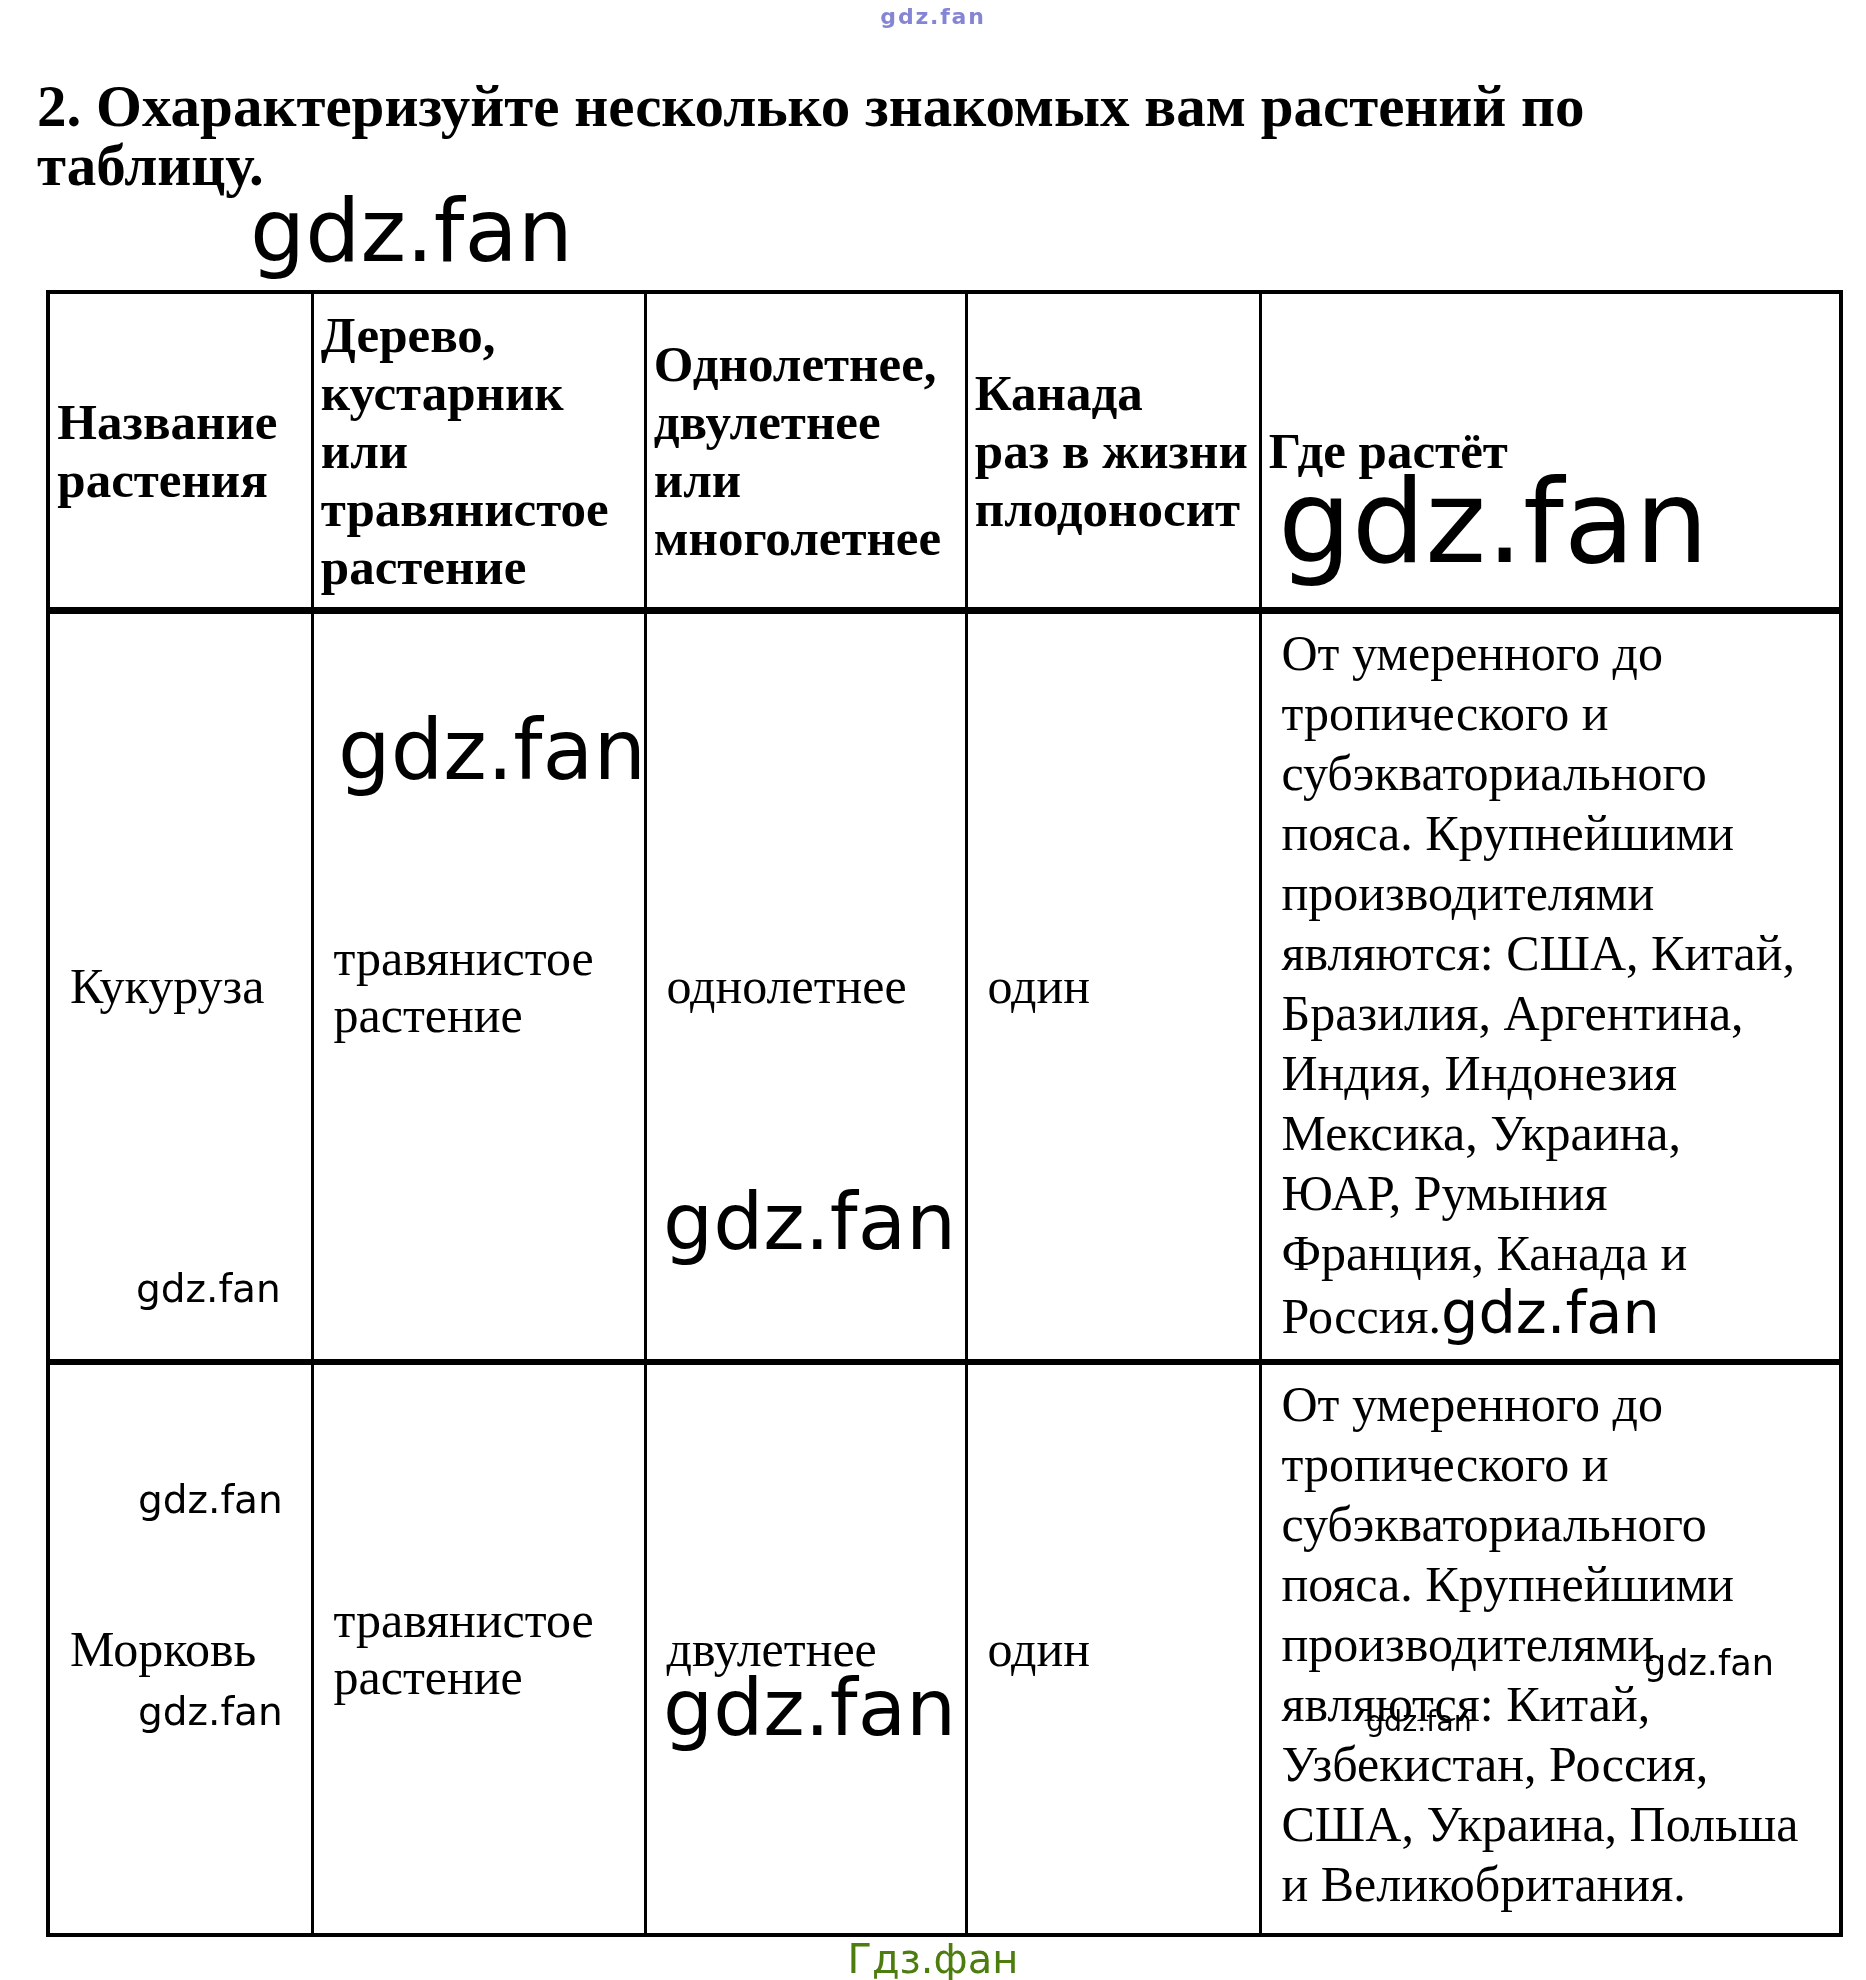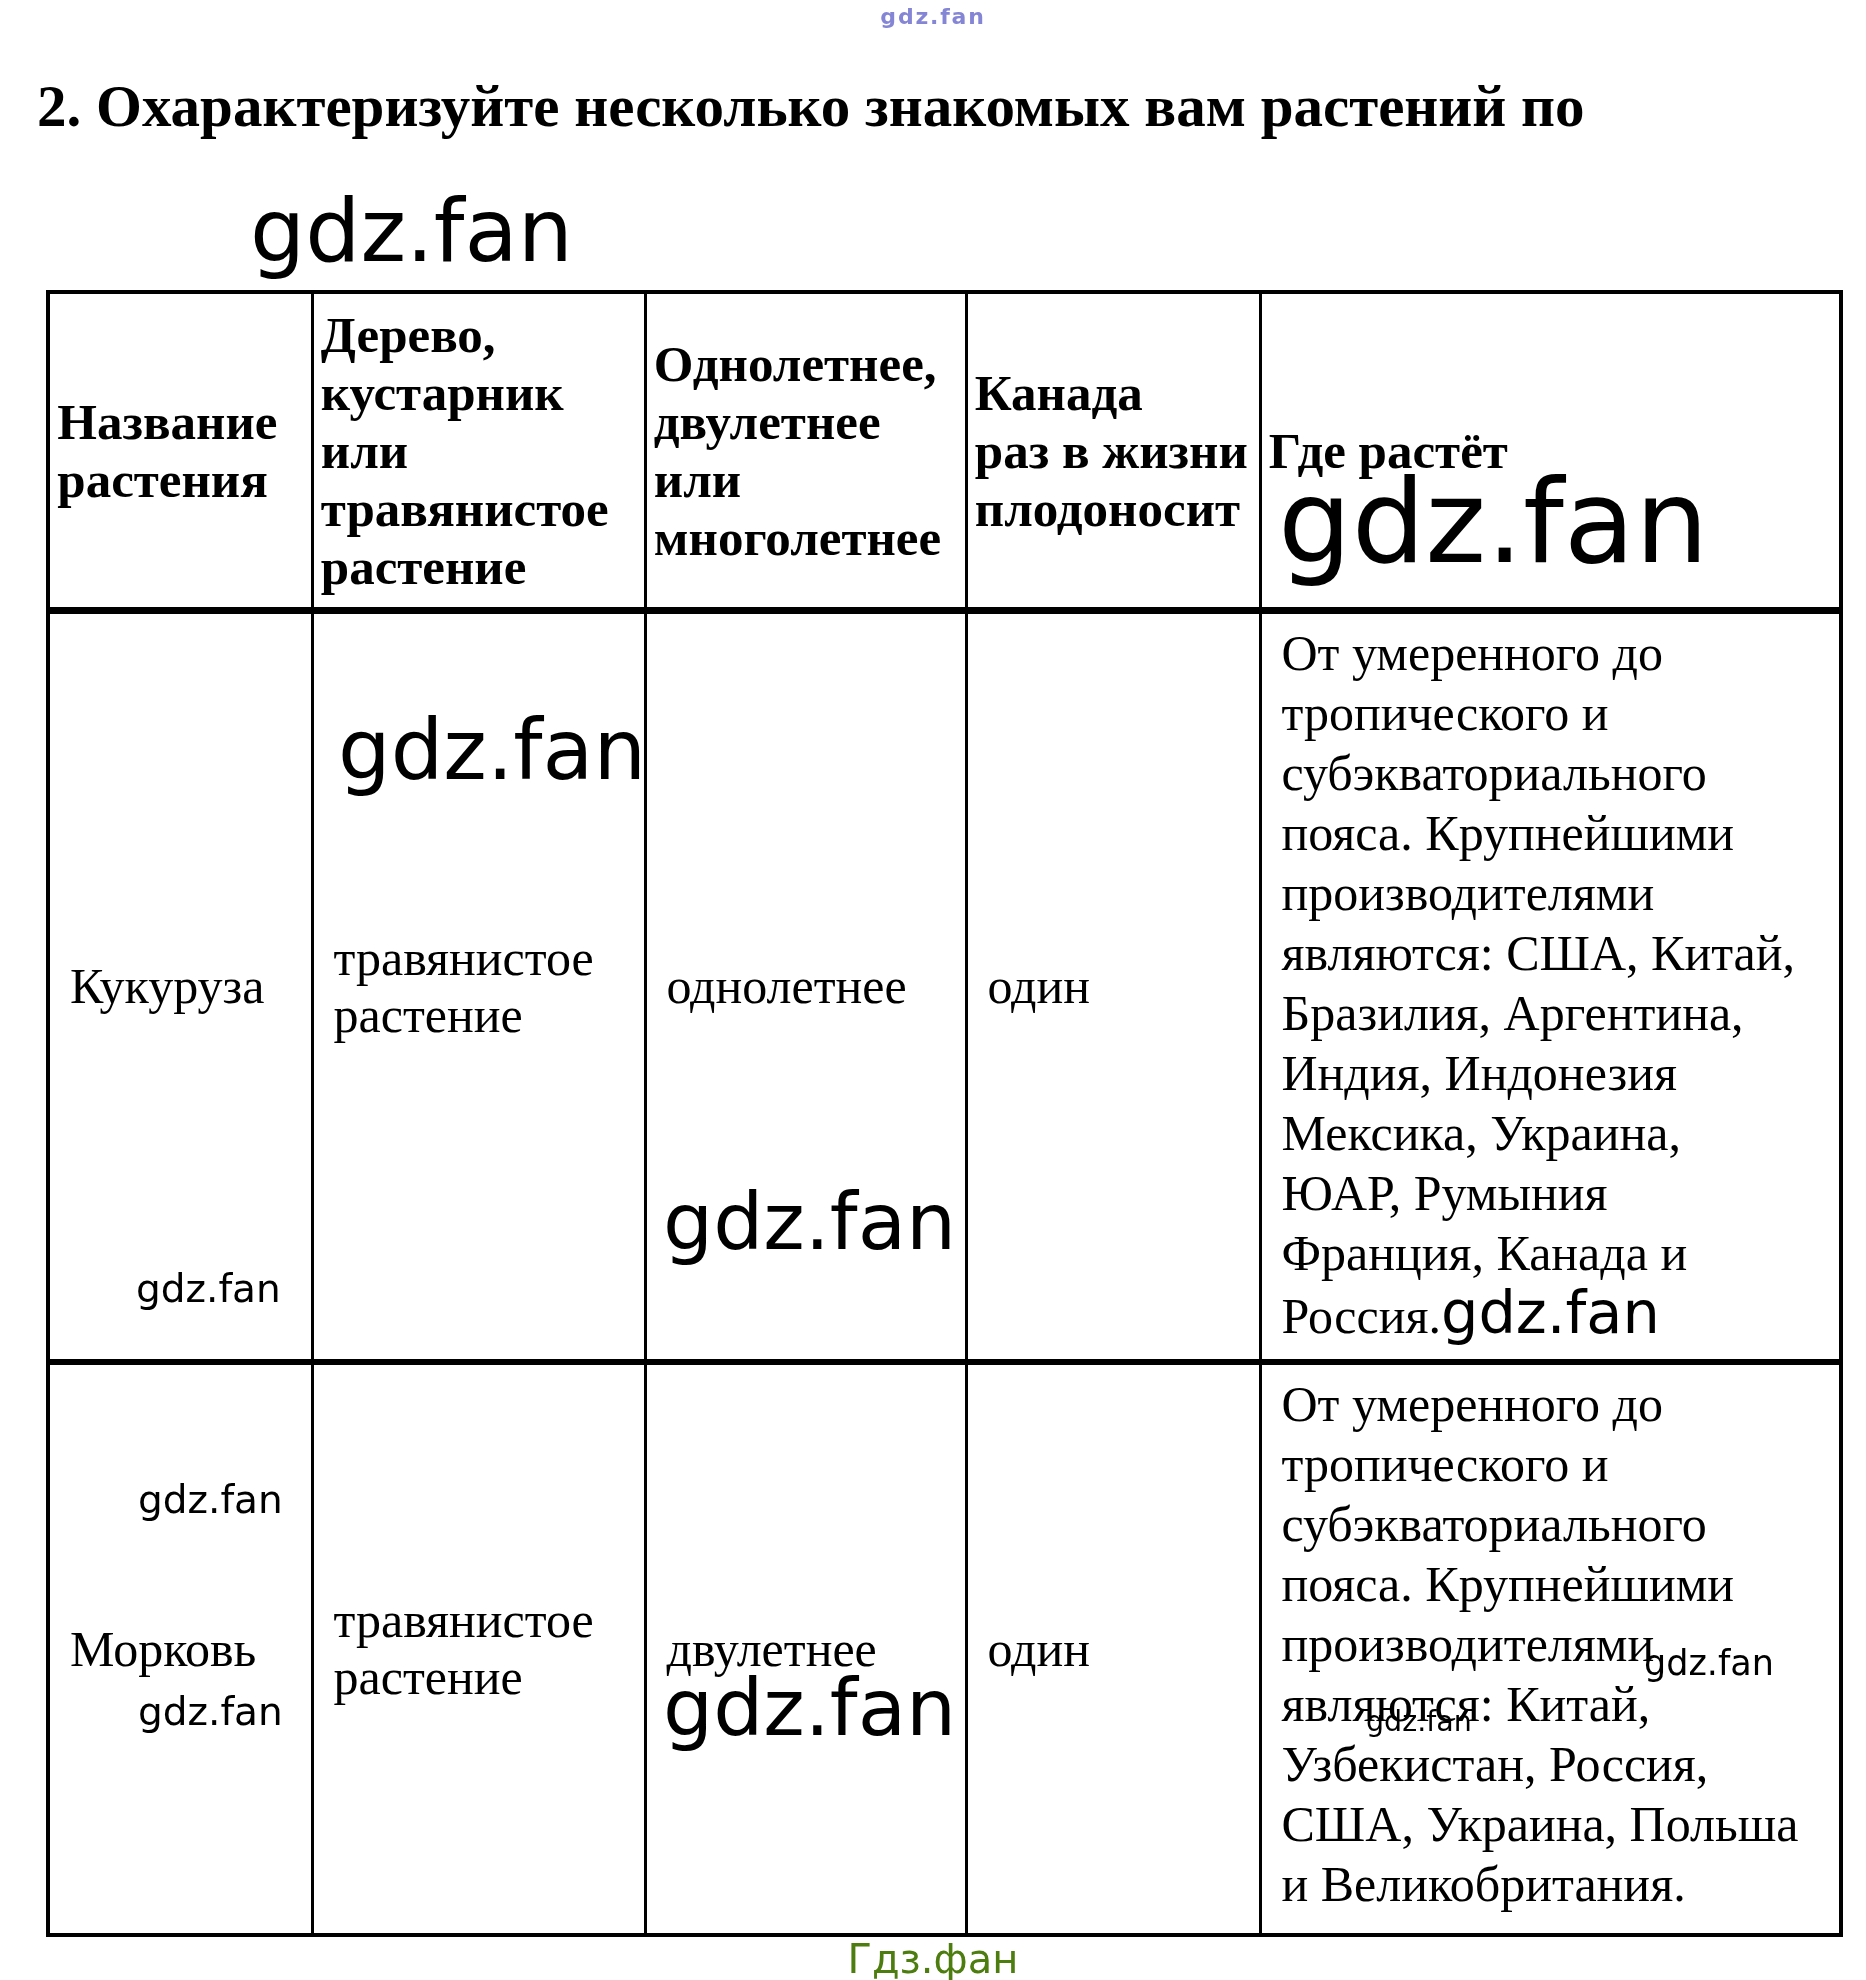--- a/index.html
+++ b/index.html
@@ -84,20 +84,21 @@
 </style>
 </head>
 <body>
 
 <div id="page">
 
   <div class="wm wm-top">gdz.fan</div>
 
   <div class="title">
     <div class="t-line">2. Охарактеризуйте несколько знакомых вам растений по</div>
+    <div class="t-line">таблицу.</div>
   </div>
   <div class="wm wm-title">gdz.fan</div>
 
   <table class="plants">
     <colgroup>
       <col class="c1">
         <col class="c2">
         <col class="c3">
         <col class="c4">
         <col class="c5">

